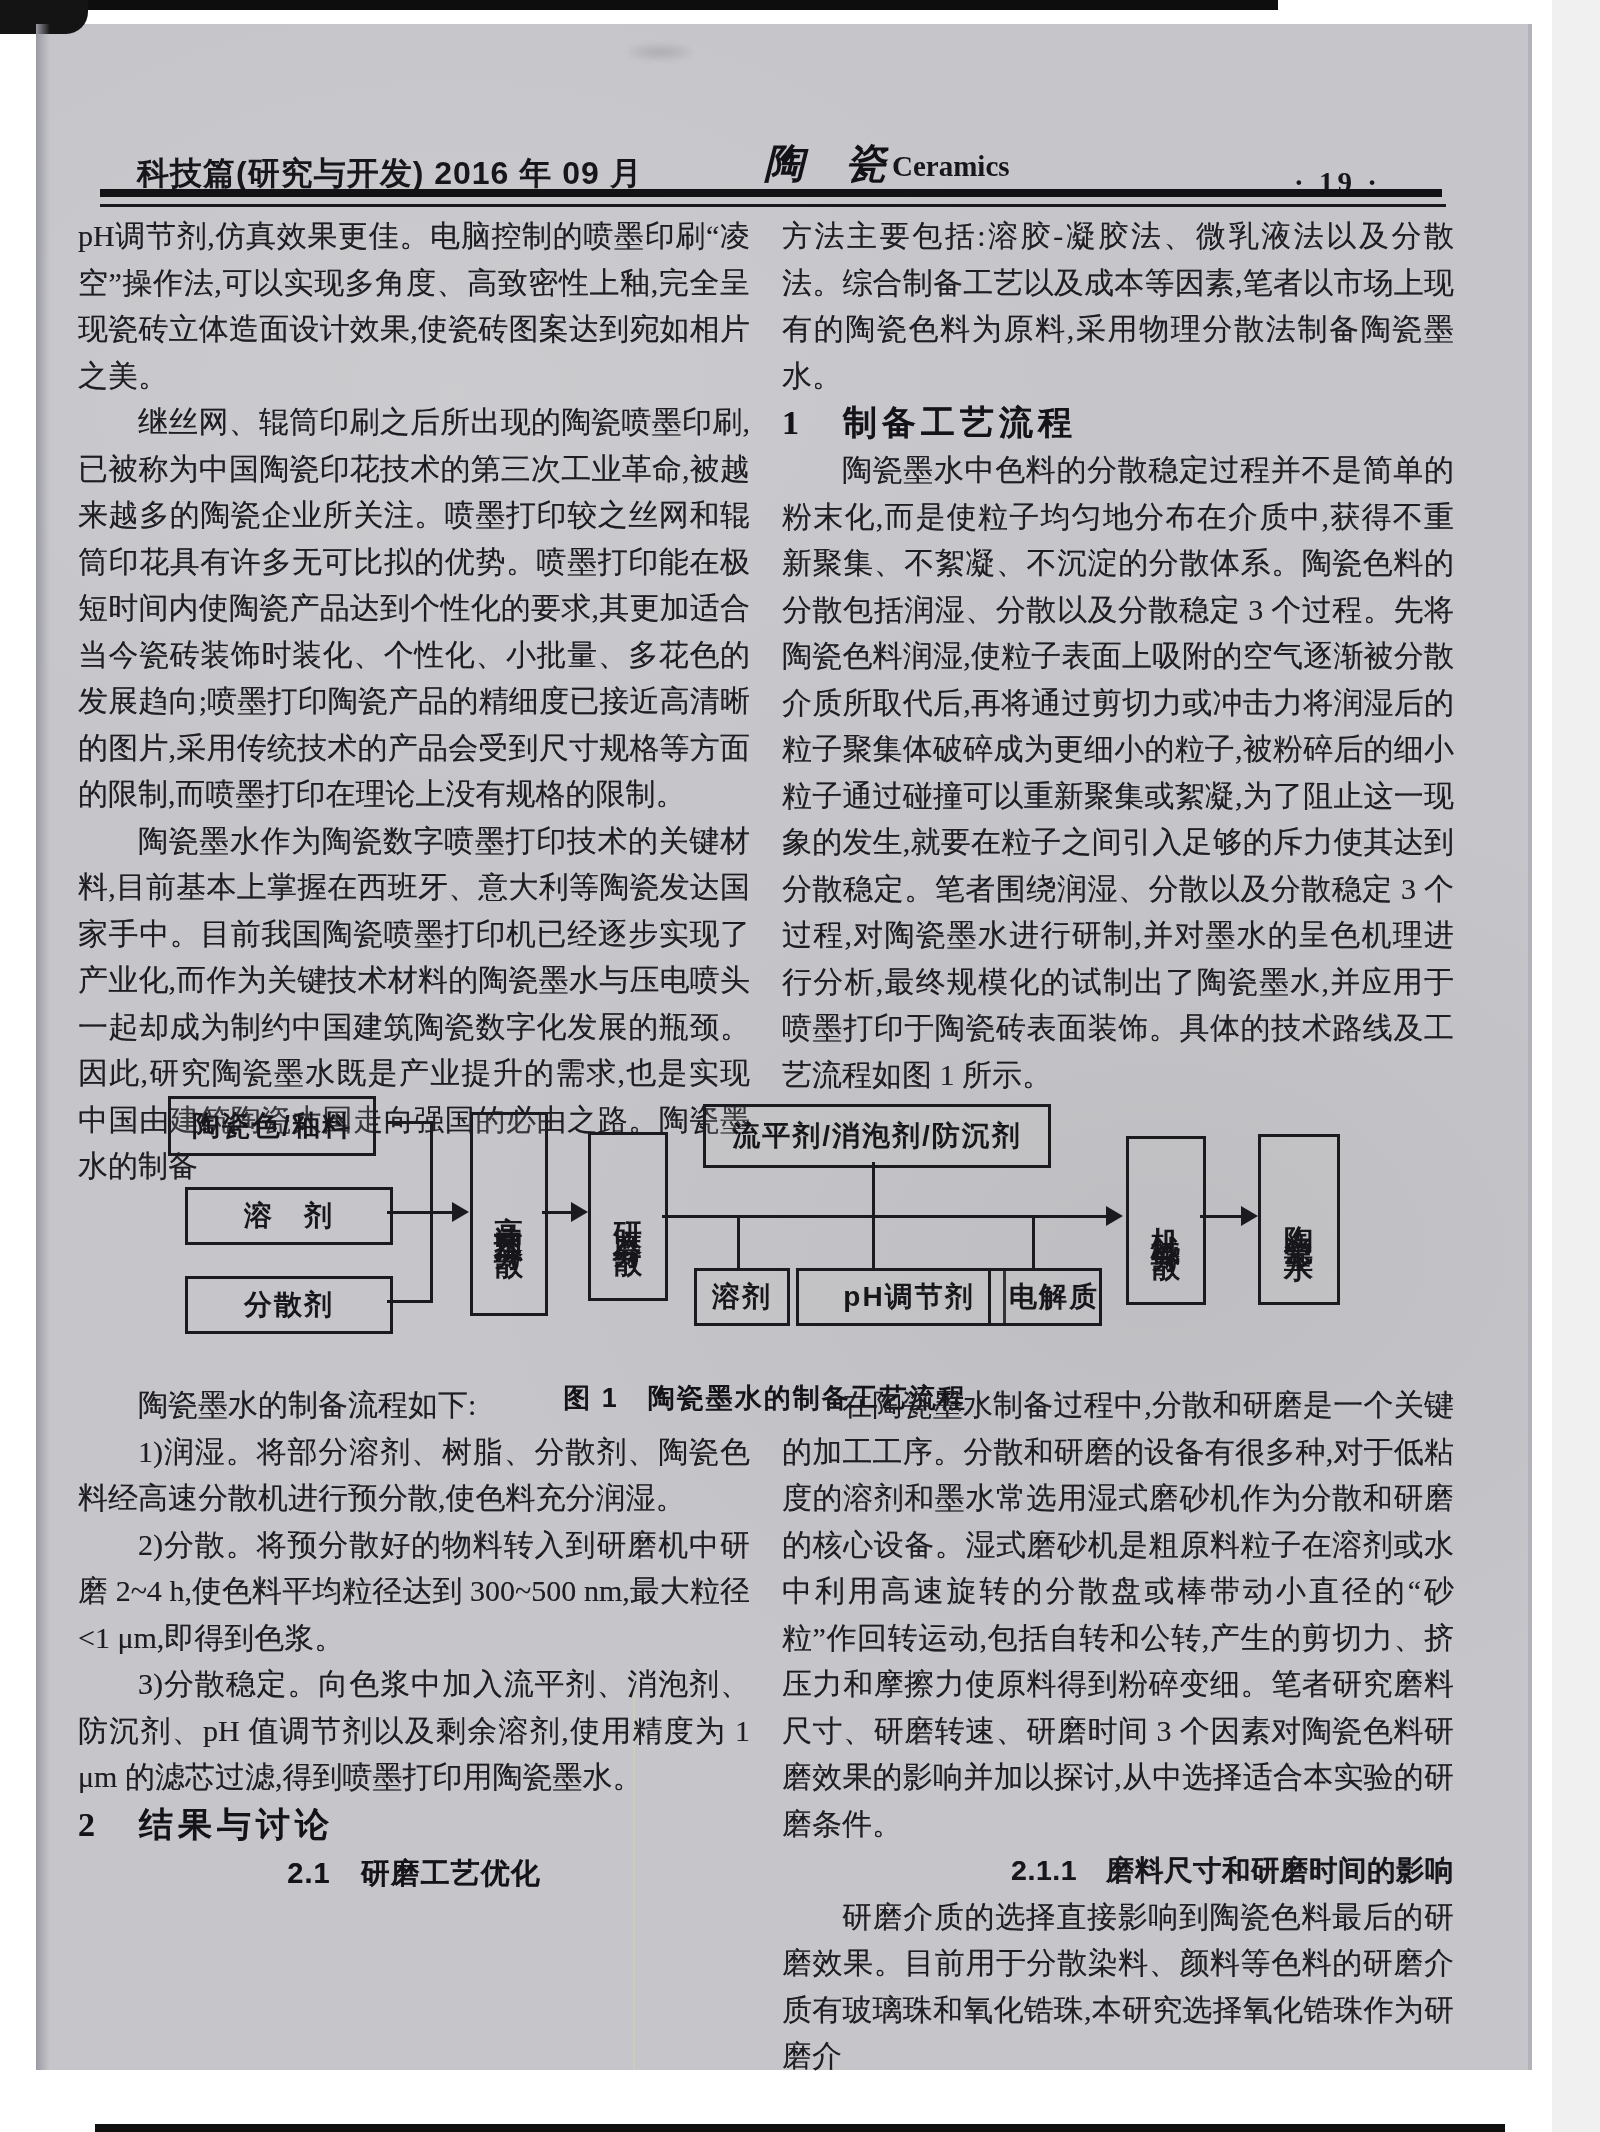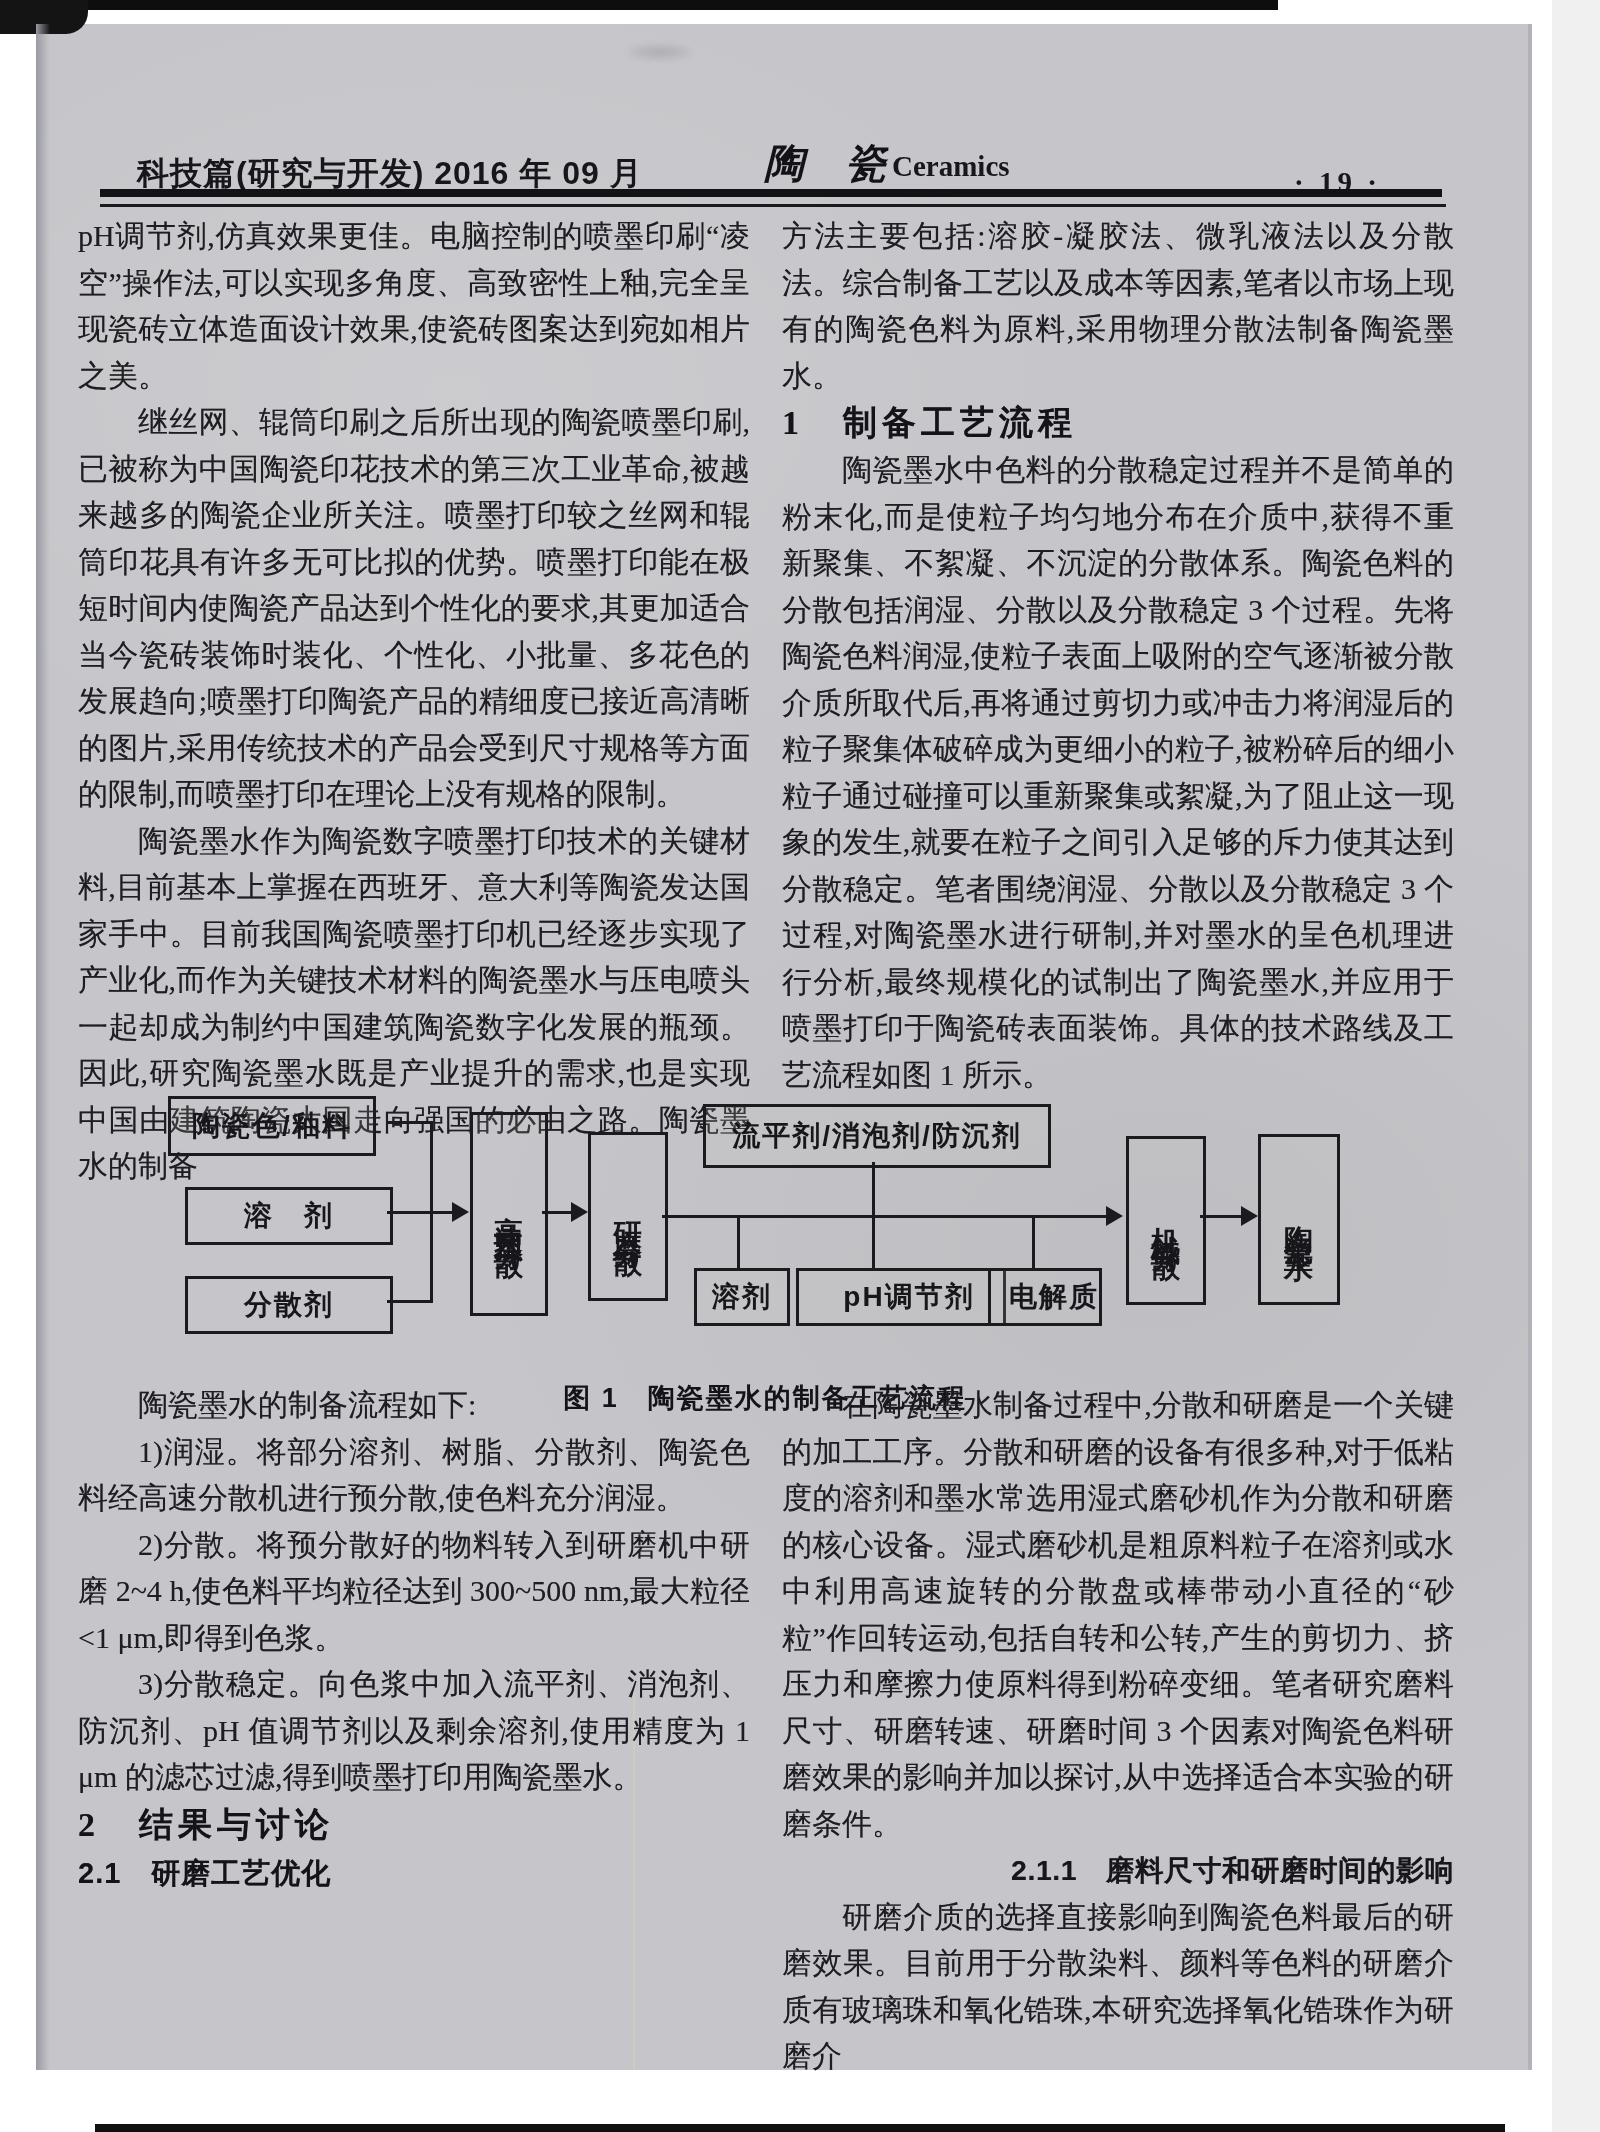--- a/index.html
+++ b/index.html
@@ -40,21 +40,21 @@
   .col-bl{left:78px;top:1382px;}
   .col-br{left:782px;top:1382px;}
   .col p{margin:0;padding:0;}
   .indent{text-indent:2em;}
   .kai-heading{font-family:"Liberation Serif",serif;font-weight:600;font-size:34px;line-height:48px;
        letter-spacing:5px;color:#141418;text-align:left;}
   .h1-gap{margin-top:56px;}
   .p-after-h1{margin-top:58px;}
   .h2-gap{margin-top:36px;}
   .bold-sub{font-family:"Liberation Sans",sans-serif;font-weight:700;font-size:29px;line-height:48px;
-       color:#141418;text-align:left;letter-spacing:1px;}
+       color:#141418;text-align:center;letter-spacing:1px;}
   .h21-gap{margin-top:52px;}
   .h211{font-family:"Liberation Sans",sans-serif;font-weight:700;font-size:28.5px;line-height:46.5px;
        color:#17171b;text-align:right;letter-spacing:0.5px;}
 
   
   .fig-box{position:absolute;border:3px solid #1b1b1f;background:rgba(198,198,202,0.15);
        display:flex;align-items:center;justify-content:center;
        font-family:"Liberation Sans",sans-serif;font-weight:700;color:#17171b;}
   .fig-box-h{font-size:28px;letter-spacing:2px;}
   .fig-box-v span{writing-mode:vertical-rl;font-size:29px;letter-spacing:9px;}

